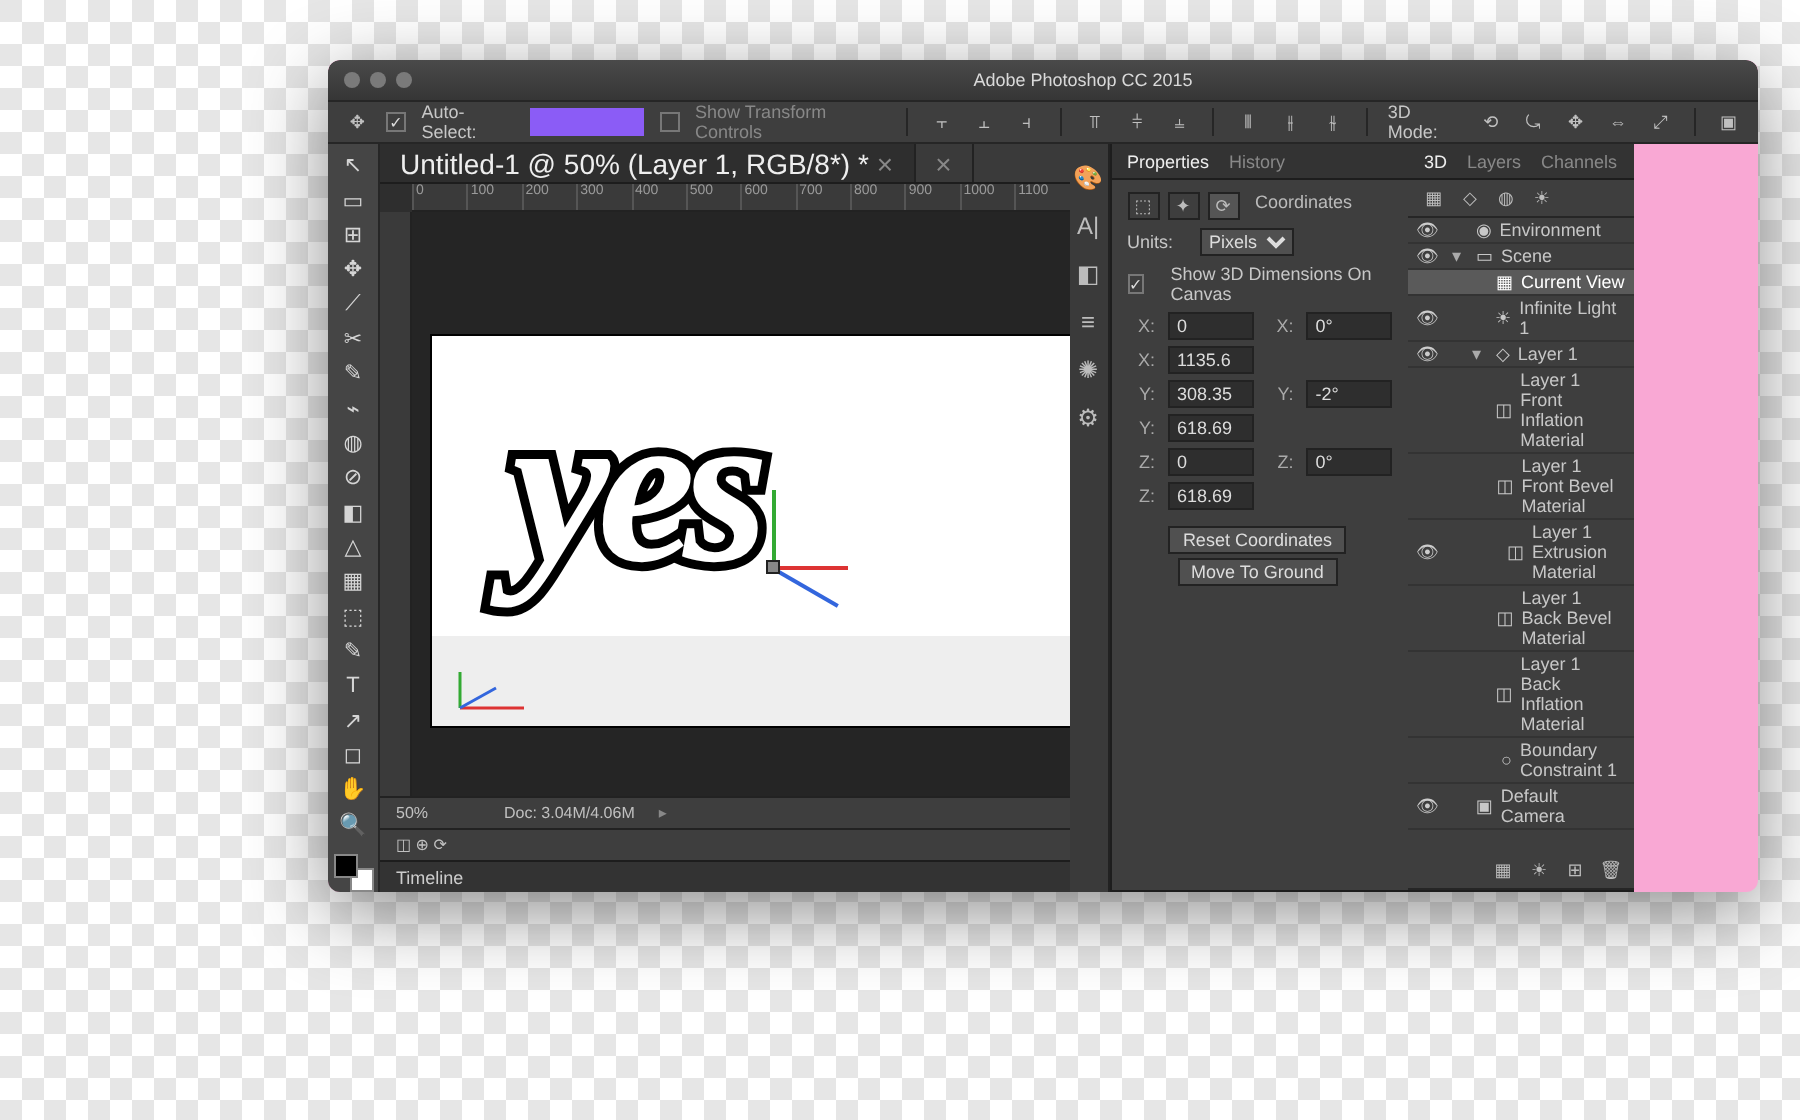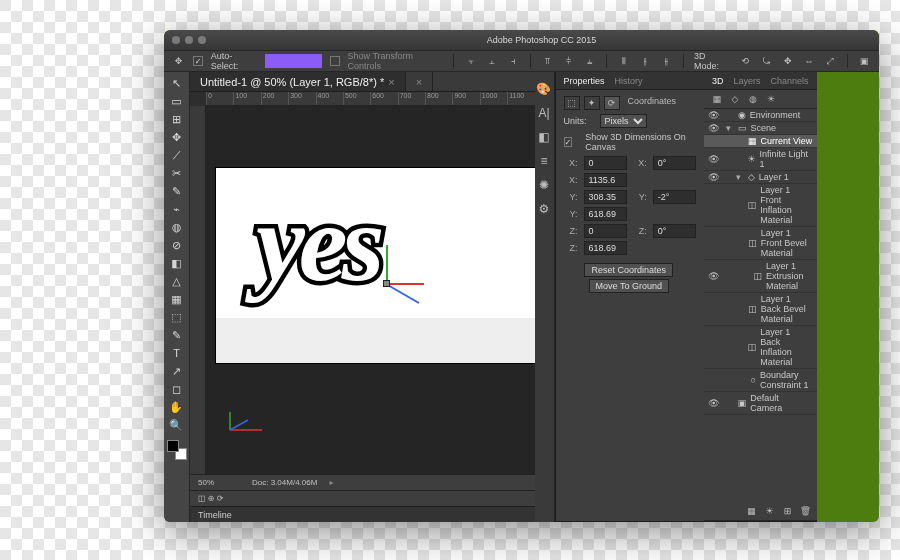--- a/index.html
+++ b/index.html
@@ -1,37 +1,37 @@
 <!DOCTYPE html>
 <html><head>
 <meta charset="utf-8">
 <style>
 * { margin: 0; padding: 0; box-sizing: border-box; font-family: "Lucida Grande", Arial, sans-serif; }
 body { width: 900px; height: 560px; background:
   repeating-conic-gradient(#fff 0 25%, #e6e6e6 0 50%) 0 0 / 22px 22px;
   position: relative; }
-.app-window { position: absolute; left: 164px; top: 30px; width: 715px; height: 492px;
-  background: #4d7c0f; border-radius: 6px; box-shadow: 0 10px 40px rgba(0,0,0,.45); display: flex; flex-direction: column; overflow: hidden; }
+.app-window { position: absolute; left: 164px; top: 30px; width: 715px; height: 416px;
+  background: #f9a8d4; border-radius: 6px; box-shadow: 0 10px 40px rgba(0,0,0,.45); display: flex; flex-direction: column; overflow: hidden; }
 .titlebar { height: 20px; background: linear-gradient(#4a4a4a,#363636); display: flex; align-items: center; padding: 0 8px; font-size: 9px; color: #d9d9d9; border-radius: 6px 6px 0 0; }
 .traffic { display: flex; gap: 5px; margin-right: 6px; }
 .traffic span { width: 8px; height: 8px; border-radius: 50%; display: inline-block; background:#7a7a7a; }
 .titlebar .title { flex: 1; text-align: center; }
 .options-bar { height: 22px; background: #3e3e3e; border-top:1px solid #262626; border-bottom:1px solid #262626; display:flex; align-items:center; gap:8px; padding:0 8px; font-size:9px; color:#c7c7c7; }
 .options-bar .sep { width:1px; height:14px; background:#262626; margin:0 2px; }
 .options-bar select { background:#505050; color:#ddd; border:7px solid #8b5cf6; font-size:9px; height:14px; }
 .ic-sm { width:14px; height:14px; display:inline-flex; align-items:center; justify-content:center; color:#c0c0c0; }
 .content-row { flex:1; display:flex; min-height:0; }
 .left-toolbar { width:26px; background:#454545; border-right:1px solid #262626; display:flex; flex-direction:column; align-items:center; padding-top:2px; gap:0; }
 .left-toolbar .tool { width:22px; height:18px; display:flex; align-items:center; justify-content:center; color:#d5d5d5; font-size:11px; cursor:pointer; }
 .swatches { margin-top:6px; position:relative; width:20px; height:20px; }
 .swatches .fg { position:absolute; left:0; top:0; width:12px; height:12px; background:#000; border:1px solid #888; }
 .swatches .bg { position:absolute; right:0; bottom:0; width:12px; height:12px; background:#fff; border:1px solid #888; }
 
 .doc-area { flex:1; display:flex; flex-direction:column; background:#2e2e2e; min-width:0; }
-.doc-tabs { height:20px; background:#3a3a3a; border-bottom:1px solid #1d1d1d; display:flex; font-size:11px; color:#bfbfbf;text-align:right; }
+.doc-tabs { height:20px; background:#3a3a3a; border-bottom:1px solid #1d1d1d; display:flex; font-size:14px; color:#bfbfbf;text-align:right; }
 .doc-tab { padding:0 10px; display:flex; align-items:center; gap:4px; border-right:1px solid #222; }
 .doc-tab.active { background:#2e2e2e; color:#eee; }
 .doc-tab .x { color:#888; }
 
 .canvas-wrap { flex:1; position:relative; overflow:hidden; }
 .ruler-h { position:absolute; left:16px; right:0; top:0; height:14px; background:#3a3a3a; border-bottom:1px solid #222; color:#9a9a9a; font-size:7px; display:flex; }
 .ruler-h span { flex:1; border-left:1px solid #555; padding-left:1px; }
 .ruler-v { position:absolute; left:0; top:14px; bottom:0; width:16px; background:#3a3a3a; border-right:1px solid #222; }
 .canvas-inner { position:absolute; left:16px; top:14px; right:0; bottom:0; background:#252525;padding-left:18px; }
 .artboard { position:absolute; left:10px; top:62px; width:340px; height:195px; background:#fff; box-shadow:0 0 0 1px #000; }

